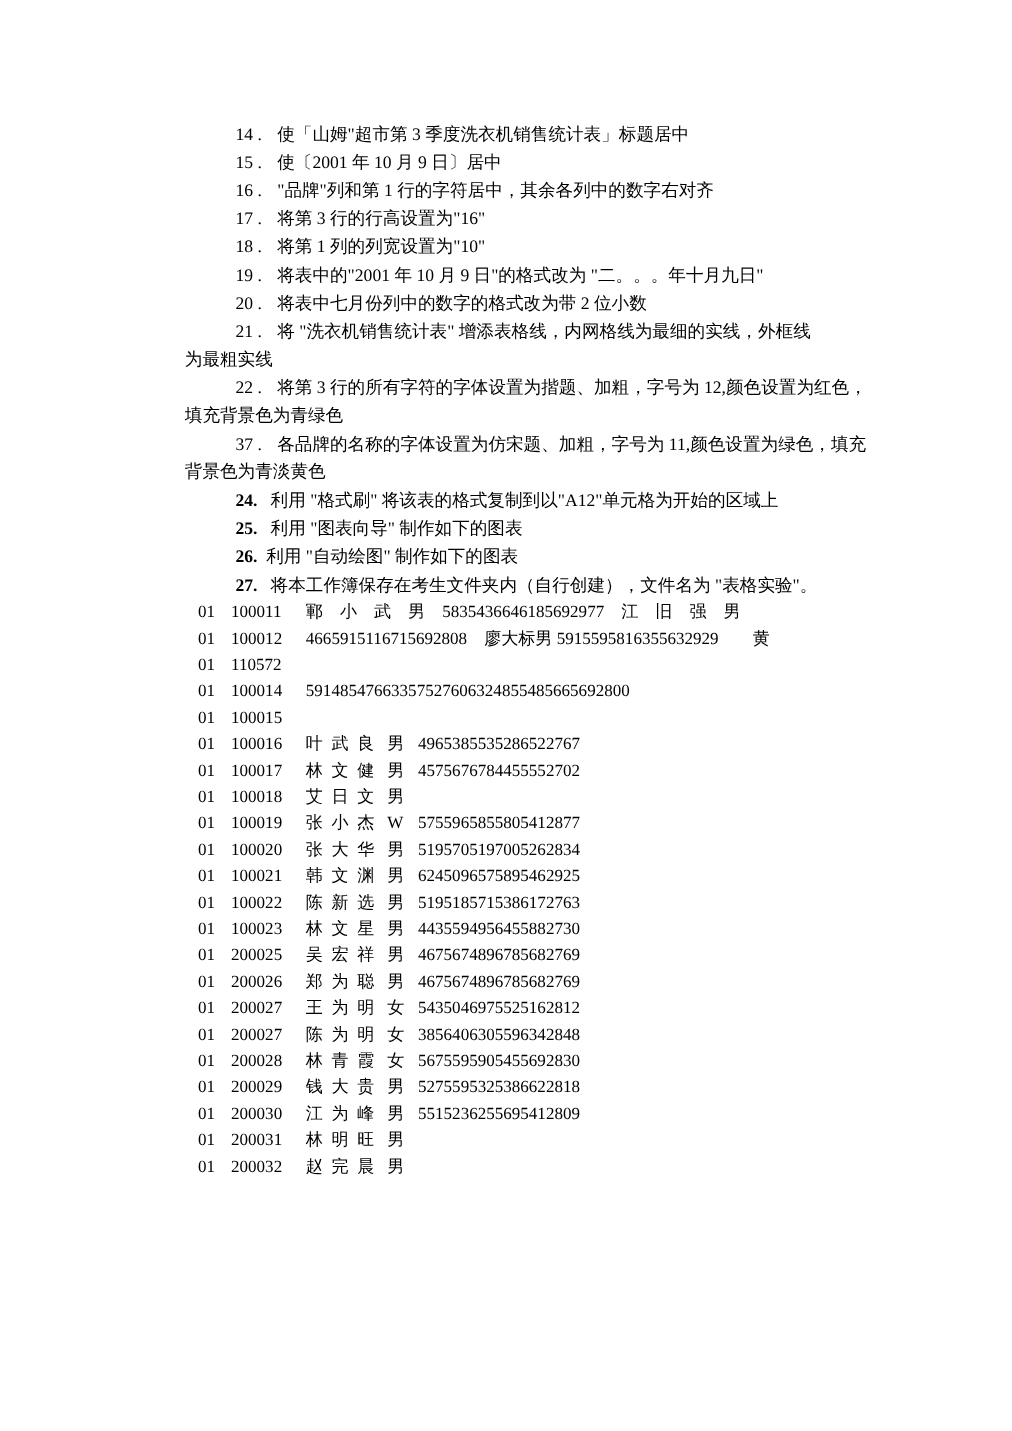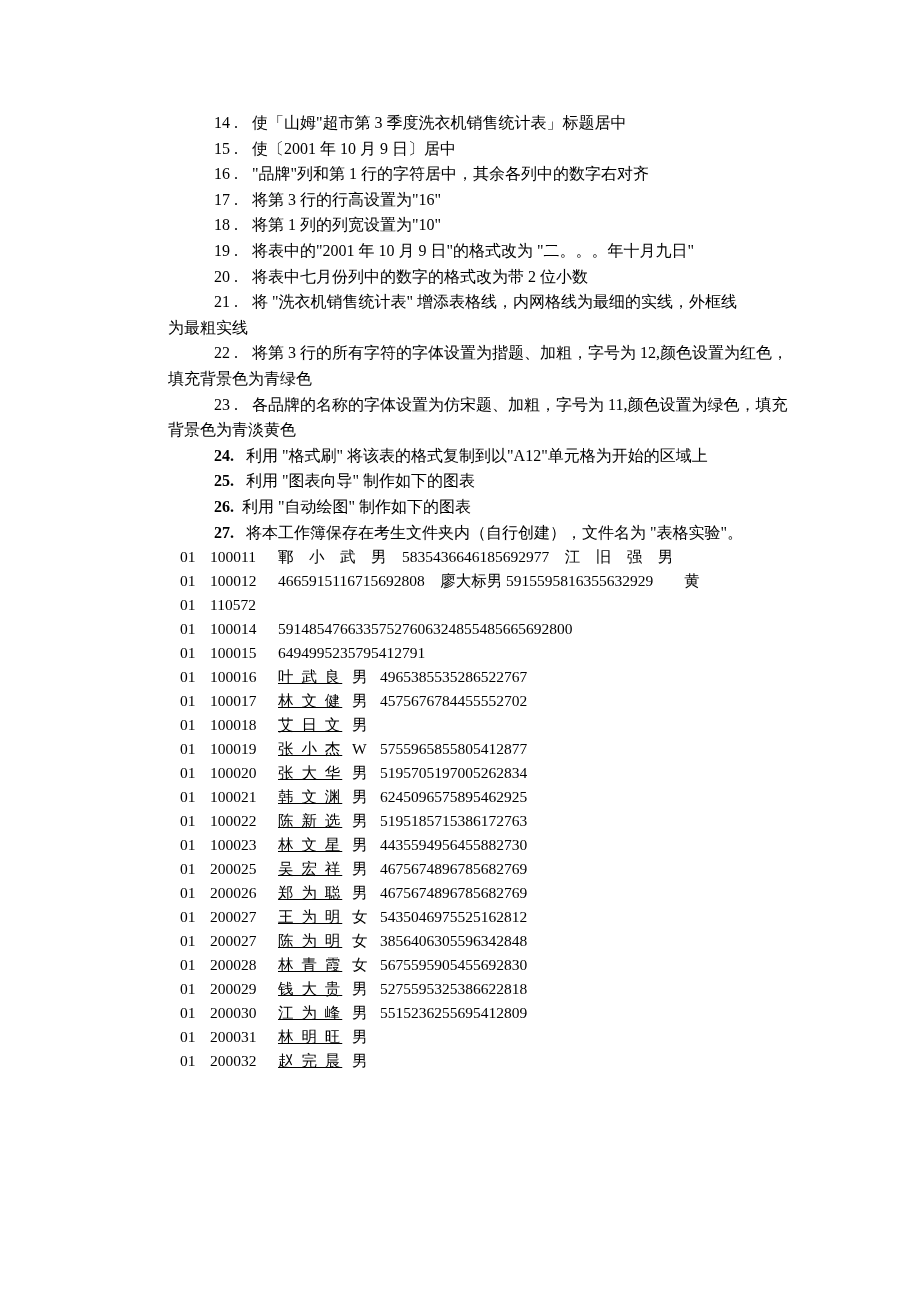--- a/index.html
+++ b/index.html
@@ -51,21 +51,20 @@
   }
   .c-class {
     width: 30px;
   }
   .c-id {
     width: 68px;
   }
   .c-name {
     width: 74px;
     letter-spacing: 2px;
-    text-decoration: underline;
   }
   .c-gender {
     width: 28px;
   }
   .c-rest {
     flex: 1;
   }
 </style>
 </head>
 <body>
@@ -106,21 +105,21 @@
   </div>
   <div class="wrap-cont">为最粗实线</div>
 
   <div class="num-line">
     <span>22</span>
     <span class="num-dot">.</span><span>将第 3 行的所有字符的字体设置为揩题、加粗，字号为 12,颜色设置为红色，</span>
   </div>
   <div class="wrap-cont">填充背景色为青绿色</div>
 
   <div class="num-line">
-    <span>23</span>
+    <span>37</span>
     <span class="num-dot">.</span><span>各品牌的名称的字体设置为仿宋题、加粗，字号为 11,颜色设置为绿色，填充</span>
   </div>
   <div class="wrap-cont">背景色为青淡黄色</div>
 
   <div class="num-line">
     <span class="num-strong">24.</span>&nbsp;&nbsp;
     <span>利用 "格式刷" 将该表的格式复制到以"A12"单元格为开始的区域上</span>
   </div>
   <div class="num-line">
     <span class="num-strong">25.</span>&nbsp;&nbsp;
@@ -152,21 +151,20 @@
         <span class="c-id">110572</span>
       </div>
       <div class="row">
         <span class="c-class">01</span>
         <span class="c-id">100014</span>
         <span class="c-rest">5914854766335752760632485548566569​2800</span>
       </div>
       <div class="row">
         <span class="c-class">01</span>
         <span class="c-id">100015</span>
-        <span class="c-rest">6494995235795412791</span>
       </div>
       <div class="row">
         <span class="c-class">01</span>
         <span class="c-id">100016</span>
         <span class="c-name">叶 武 良</span>
         <span class="c-gender">男</span>
         <span class="c-rest">4965385535286522767</span>
       </div>
       <div class="row">
         <span class="c-class">01</span>

